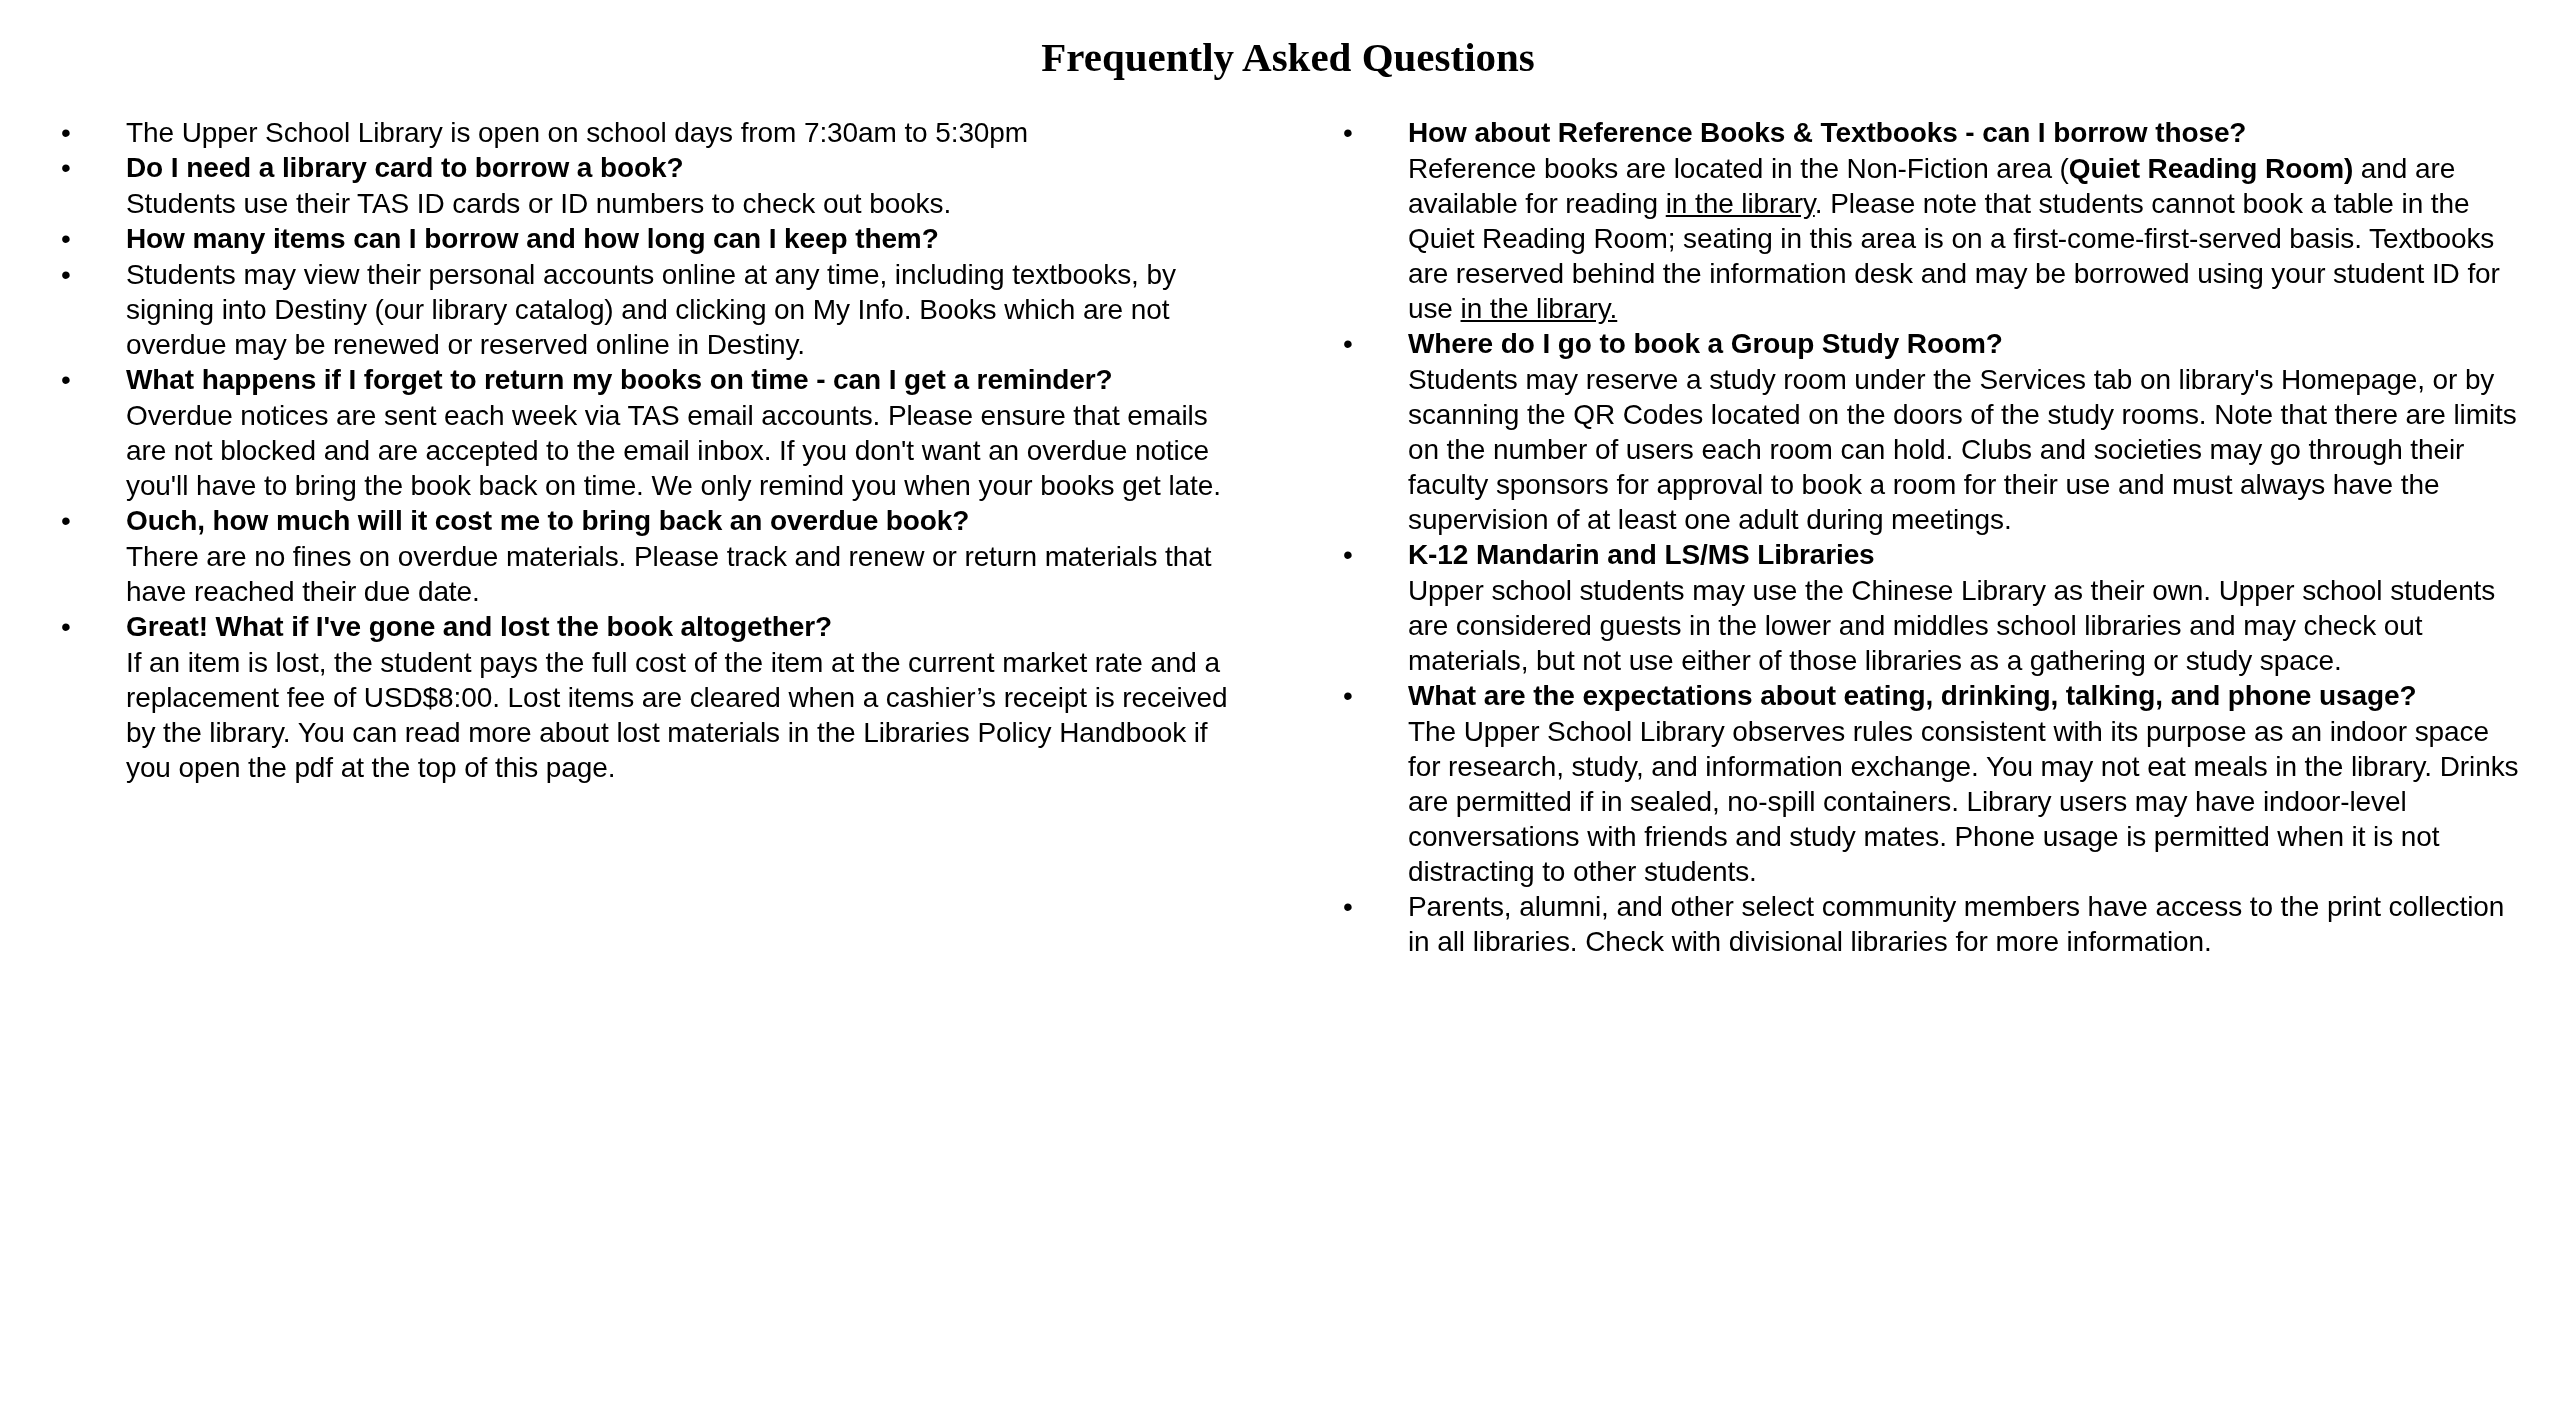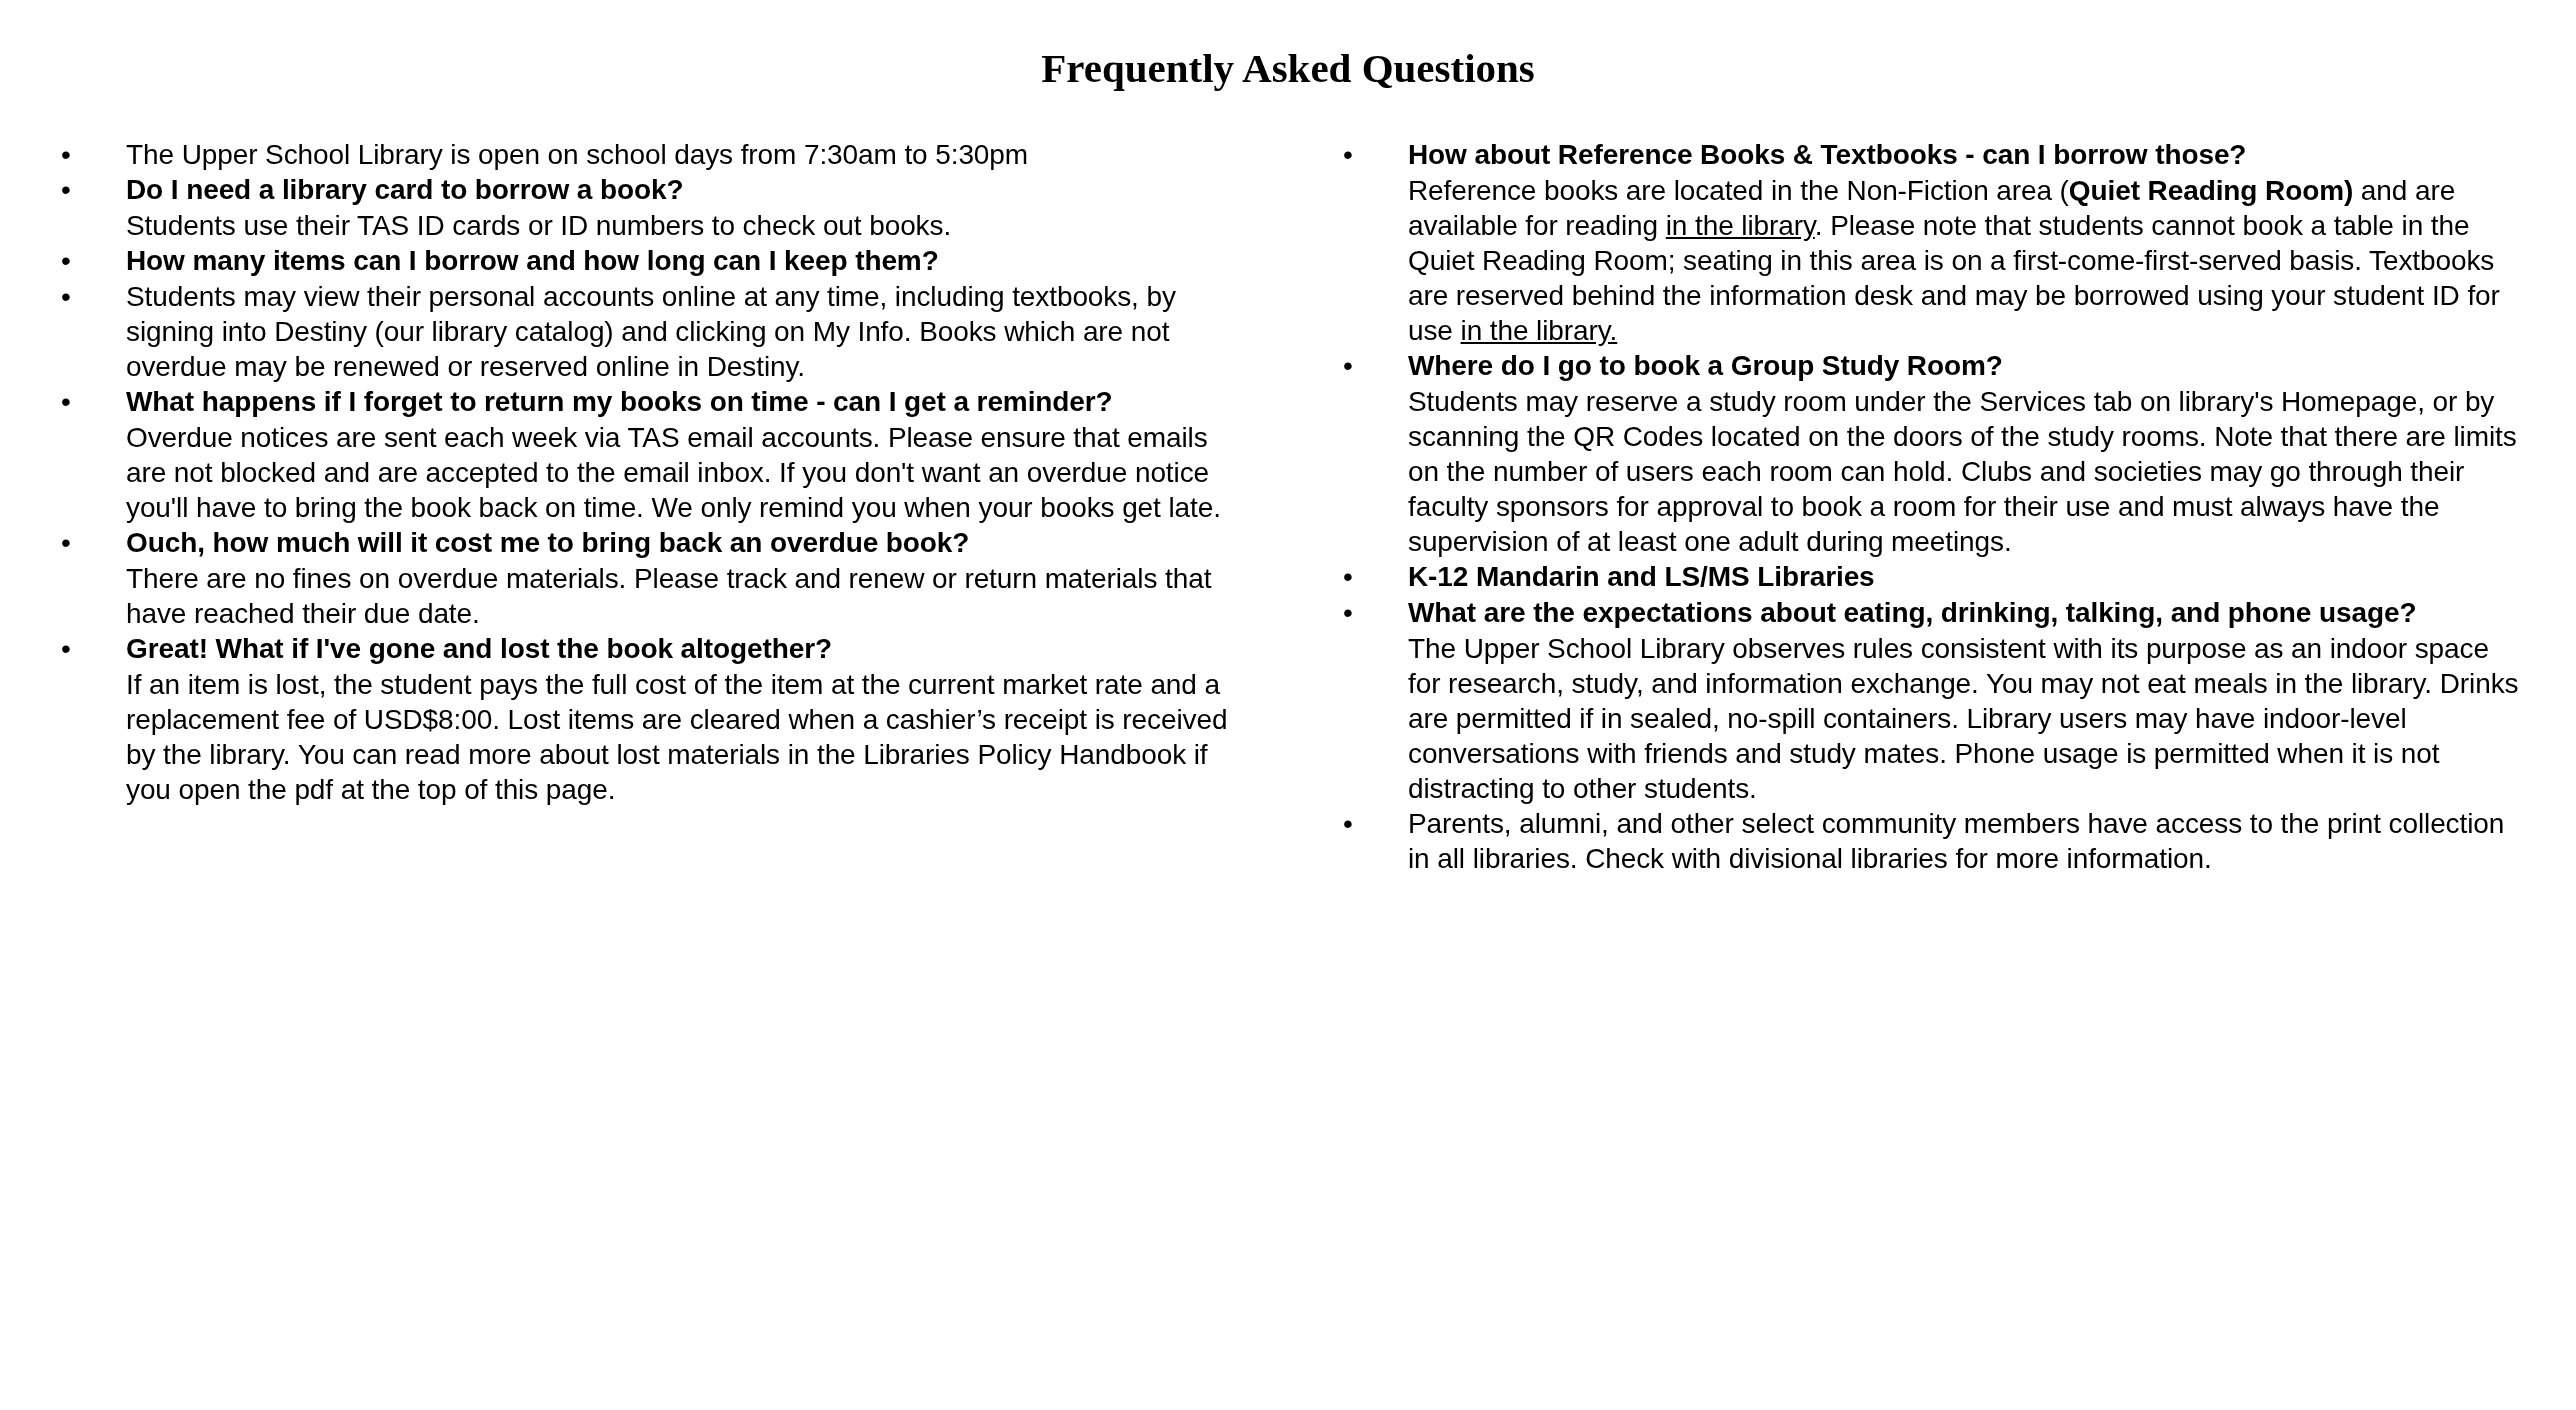--- a/index.html
+++ b/index.html
@@ -15,21 +15,21 @@
     overflow: hidden;
     position: relative;
   }
 
   .page-title {
     text-align: center;
     font-family: "Liberation Serif", serif;
     font-weight: bold;
     font-size: 41px;
     letter-spacing: 0px;
-    margin: 12px;
+    margin: 1px;
     padding-top: 34px;
     line-height: 1.1;
     color: #000000;
   }
 
   .columns {
     display: flex;
     flex-direction: row;
     align-items: flex-start;
     padding-top: 34px;
@@ -140,20 +140,21 @@
           <div class="faq-a"><span>Reference books are located in the Non-Fiction area (</span><span class="b" style="font-weight: bold;">Quiet Reading Room)</span><span> and are available for reading </span><span class="bu">in the library</span><span>. Please note that students cannot book a table in the Quiet Reading Room; seating in this area is on a first-come-first-served basis.   Textbooks are reserved behind the information desk and may be borrowed using your student ID for use </span><span class="bu">in the library.</span></div>
         </li>
         <li class="faq-item">
           <span class="bullet">•</span>
           <div class="faq-q">Where do I go to book a Group Study Room?</div>
           <div class="faq-a">Students may reserve a study room under the Services tab on library's Homepage, or by scanning the QR Codes located on the doors of the study rooms.  Note that there are limits on the number of users each room can hold. Clubs and societies may go through their faculty sponsors for approval to book a room for their use and must always have the supervision of at least one adult during meetings.</div>
         </li>
         <li class="faq-item">
           <span class="bullet">•</span>
           <div class="faq-q">K-12 Mandarin and LS/MS Libraries</div>
+          <div class="faq-a">Upper school students may use the Chinese Library as their own. Upper school students are considered guests in the lower and middles school libraries and may check out materials, but not use either of those libraries as a gathering or study space.</div>
         </li>
         <li class="faq-item">
           <span class="bullet">•</span>
           <div class="faq-q">What are the expectations about eating, drinking, talking, and phone usage?</div>
           <div class="faq-a">The Upper School Library observes rules consistent with its purpose as an indoor space for research, study, and information exchange. You may not eat meals in the library. Drinks are permitted if in sealed, no-spill containers.  Library users may have indoor-level conversations with friends and study mates.  Phone usage is permitted when it is not distracting to other students.</div>
         </li>
         <li class="faq-item">
           <span class="bullet">•</span>
           <div class="faq-a">Parents, alumni, and other select community members have access to the print collection in all libraries. Check with divisional libraries for more information.</div>
         </li>

